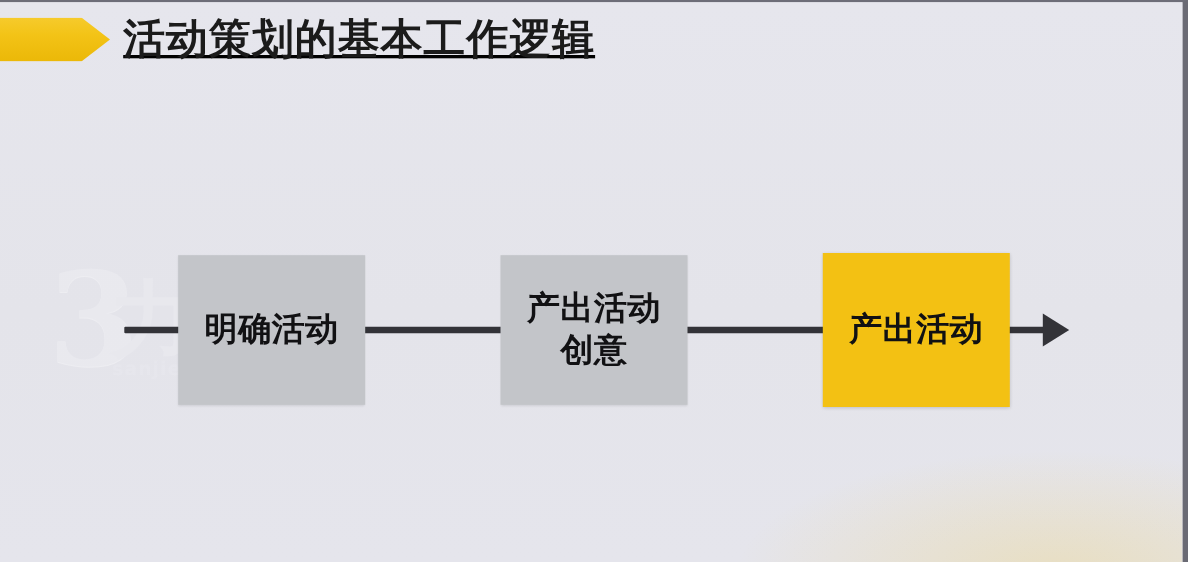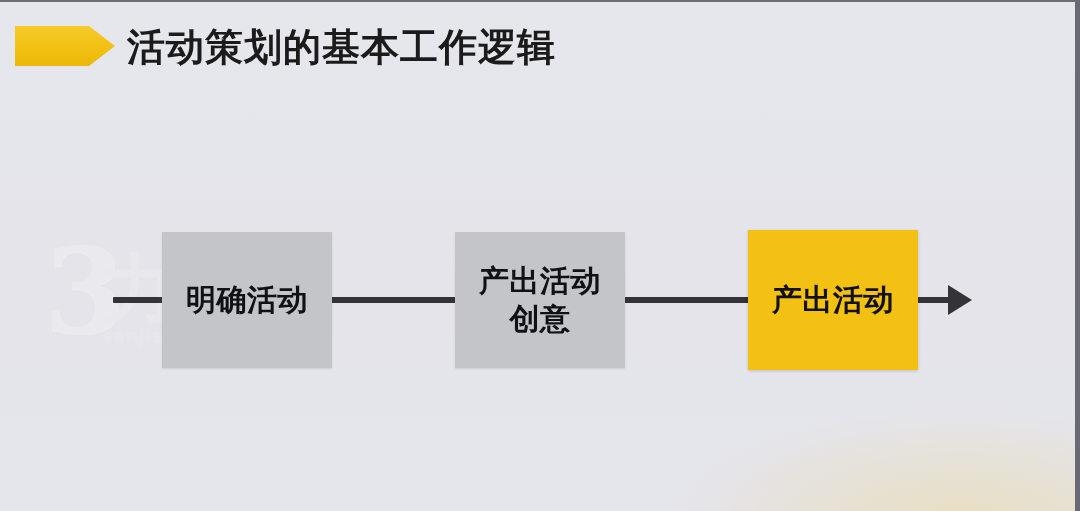--- a/index.html
+++ b/index.html
@@ -72,25 +72,26 @@
     font-size: 17px;
     letter-spacing: 1px;
     color: #eaeaf0;
     font-weight: 700;
     font-family: "DejaVu Sans", "Liberation Sans", sans-serif;
   }
 
   
   .title-row {
     position: absolute;
-    left: 15px;
+    left: 0;
     top: 14px;
     height: 50px;
     display: flex;
-    align-items: flex-end;
+    align-items: flex-start;
+    text-decoration: underline;
   }
   .title-arrow {
     width: 100px;
     height: 40px;
     background: linear-gradient(180deg, #f6cb2c 0%, #f3c316 40%, #ebb808 100%);
     -webkit-clip-path: polygon(0 0, 74% 0, 100% 50%, 74% 100%, 0 100%);
     clip-path: polygon(0 0, 74% 0, 100% 50%, 74% 100%, 0 100%);
     flex: none;
   }
   .title-text {

